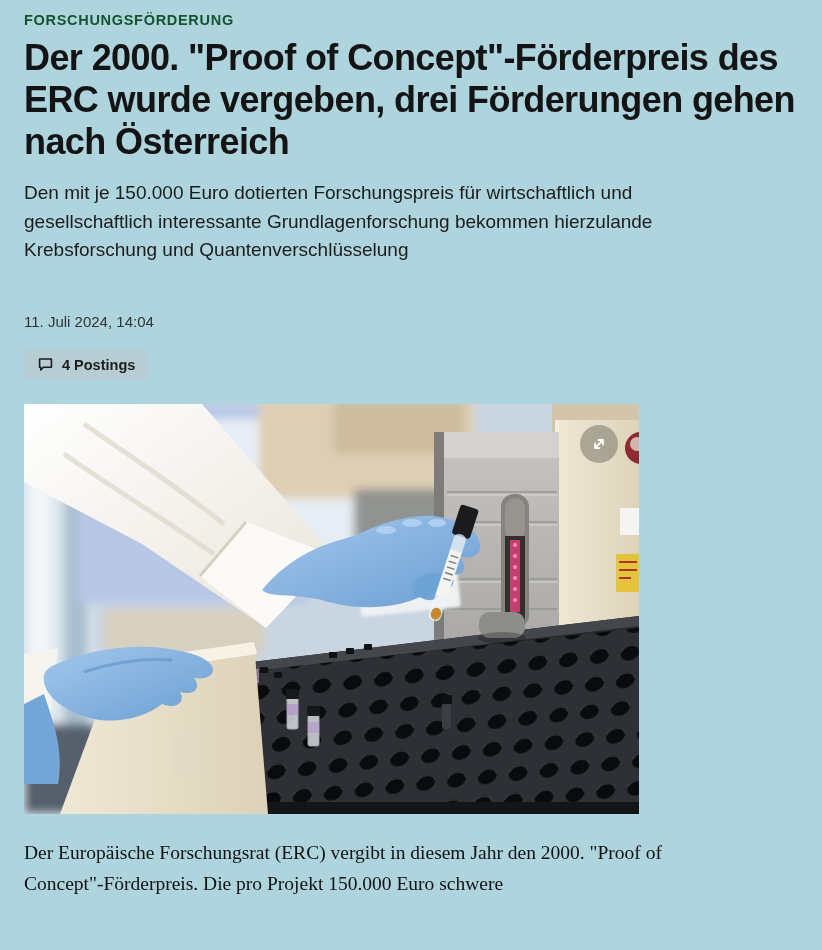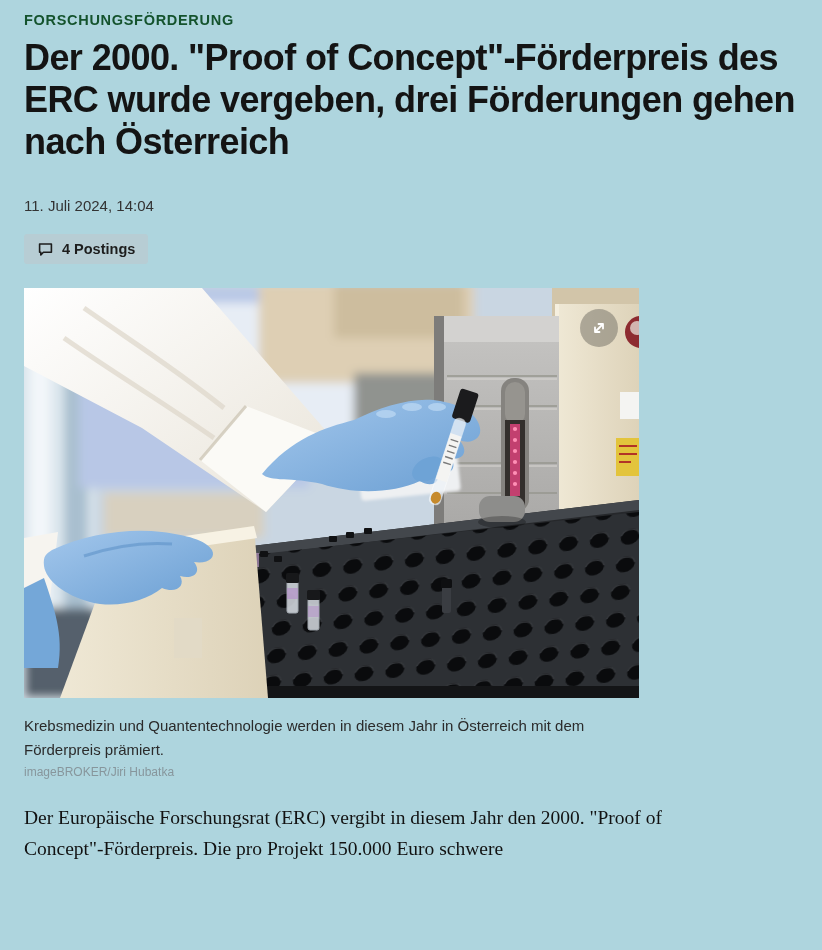--- a/index.html
+++ b/index.html
@@ -17,21 +17,21 @@
   }
   .title {
     margin-top:9px; max-width:780px;
     font-size:36px; line-height:1.17; font-weight:700; letter-spacing:-0.6px;
     color:#141414;
   }
   .subtitle {
     margin-top:16px; max-width:700px;
     font-size:19px; line-height:1.5; color:#1c1c1c;
   }
-  .date { margin-top:34px; font-size:15px; color:#333; }
+  .date { margin-top:48px; font-size:15px; color:#333; }
 
   .actions { margin-top:20px; display:flex; gap:16px; }
   .action-btn {
     display:inline-flex; align-items:center; gap:8px;
     height:30px; padding:0 13px;
     background:#b7cdd4; border:none; border-radius:3px;
     font-family:"Liberation Sans", sans-serif;
     font-size:14.5px; font-weight:700; color:#1d1d1d;
     cursor:pointer;
   }
@@ -65,20 +65,21 @@
 </style>
 </head>
 <body>
 
 <main class="article">
 
   <div class="kicker">FORSCHUNGSFÖRDERUNG</div>
 
   <h1 class="title">Der 2000. "Proof of Concept"-Förderpreis des ERC wurde vergeben, drei Förderungen gehen nach Österreich</h1>
 
+  <p class="subtitle">Den mit je 150.000 Euro dotierten Forschungspreis für wirtschaftlich und gesellschaftlich interessante Grundlagenforschung bekommen hierzulande Krebsforschung und Quantenverschlüsselung</p>
 
   <div class="date">11. Juli 2024, 14:04</div>
 
   <div class="actions">
     <button class="action-btn">
       <span class="icon">
         <svg width="17" height="17" viewBox="0 0 17 17">
             <path d="M2.6 3 h11.8 v8.2 h-8 l-2.6 2.8 v-2.8 h-1.2 z" fill="none" stroke="#1d1d1d" stroke-width="1.6" stroke-linejoin="round"></path>
           </svg>
       </span>
@@ -248,21 +249,17 @@
         <path d="M60,268 C90,258 120,254 148,256" stroke="#5f93c8" stroke-width="3" fill="none" opacity="0.6"></path>
       </svg>
 
       <button class="expand-btn">
         <svg width="22" height="22" viewBox="0 0 22 22">
           <path d="M7 15 L15 7 M10.5 7 L15 7 L15 11.5 M11.5 15 L7 15 L7 10.5" stroke="#ffffff" stroke-width="1.8" fill="none" stroke-linecap="round" stroke-linejoin="round"></path>
         </svg>
       </button>
     </div>
 
-    <figcaption>
-      <div class="caption">Krebsmedizin und Quantentechnologie werden in diesem Jahr in Österreich mit dem Förderpreis prämiert.</div>
-      <div class="credit">imageBROKER/Jiri Hubatka</div>
-    </figcaption>
   </figure>
 
   <p class="body-text">Der Europäische Forschungsrat (ERC) vergibt in diesem Jahr den 2000. "Proof of Concept"-Förderpreis. Die pro Projekt 150.000 Euro schwere</p>
 
 </main>
 
 </body></html>

